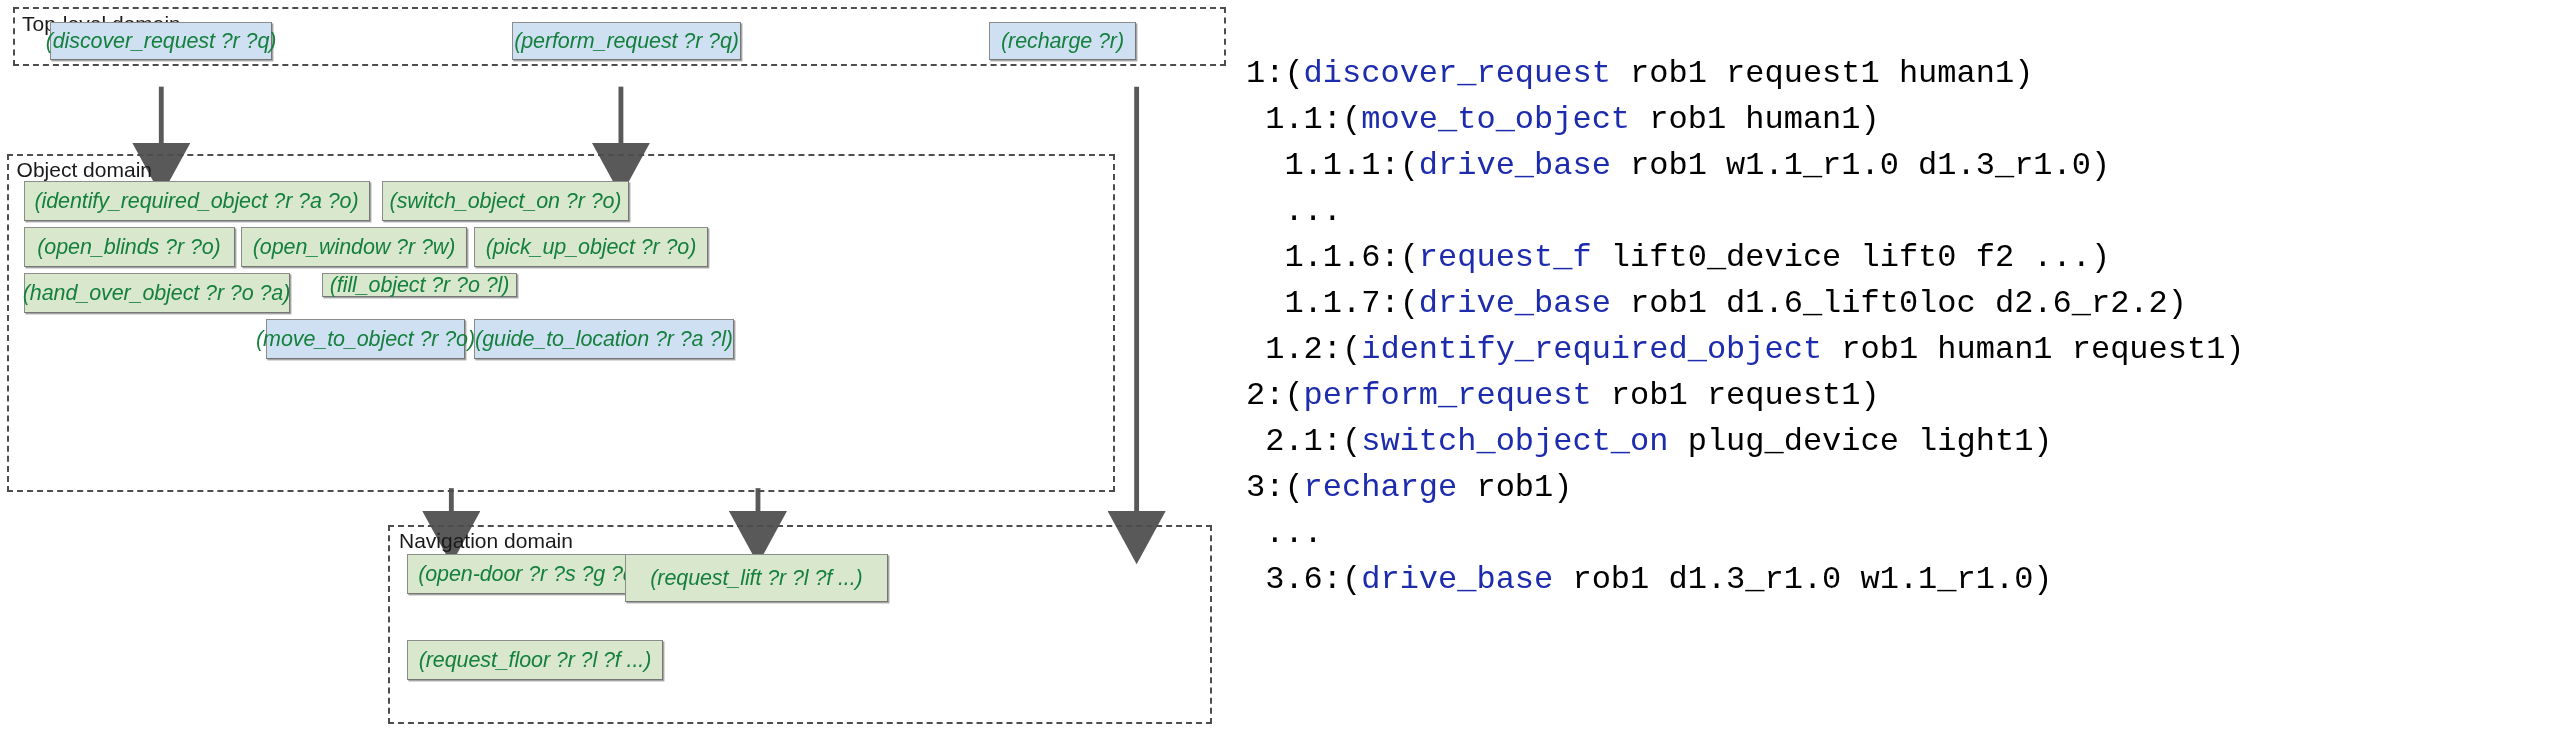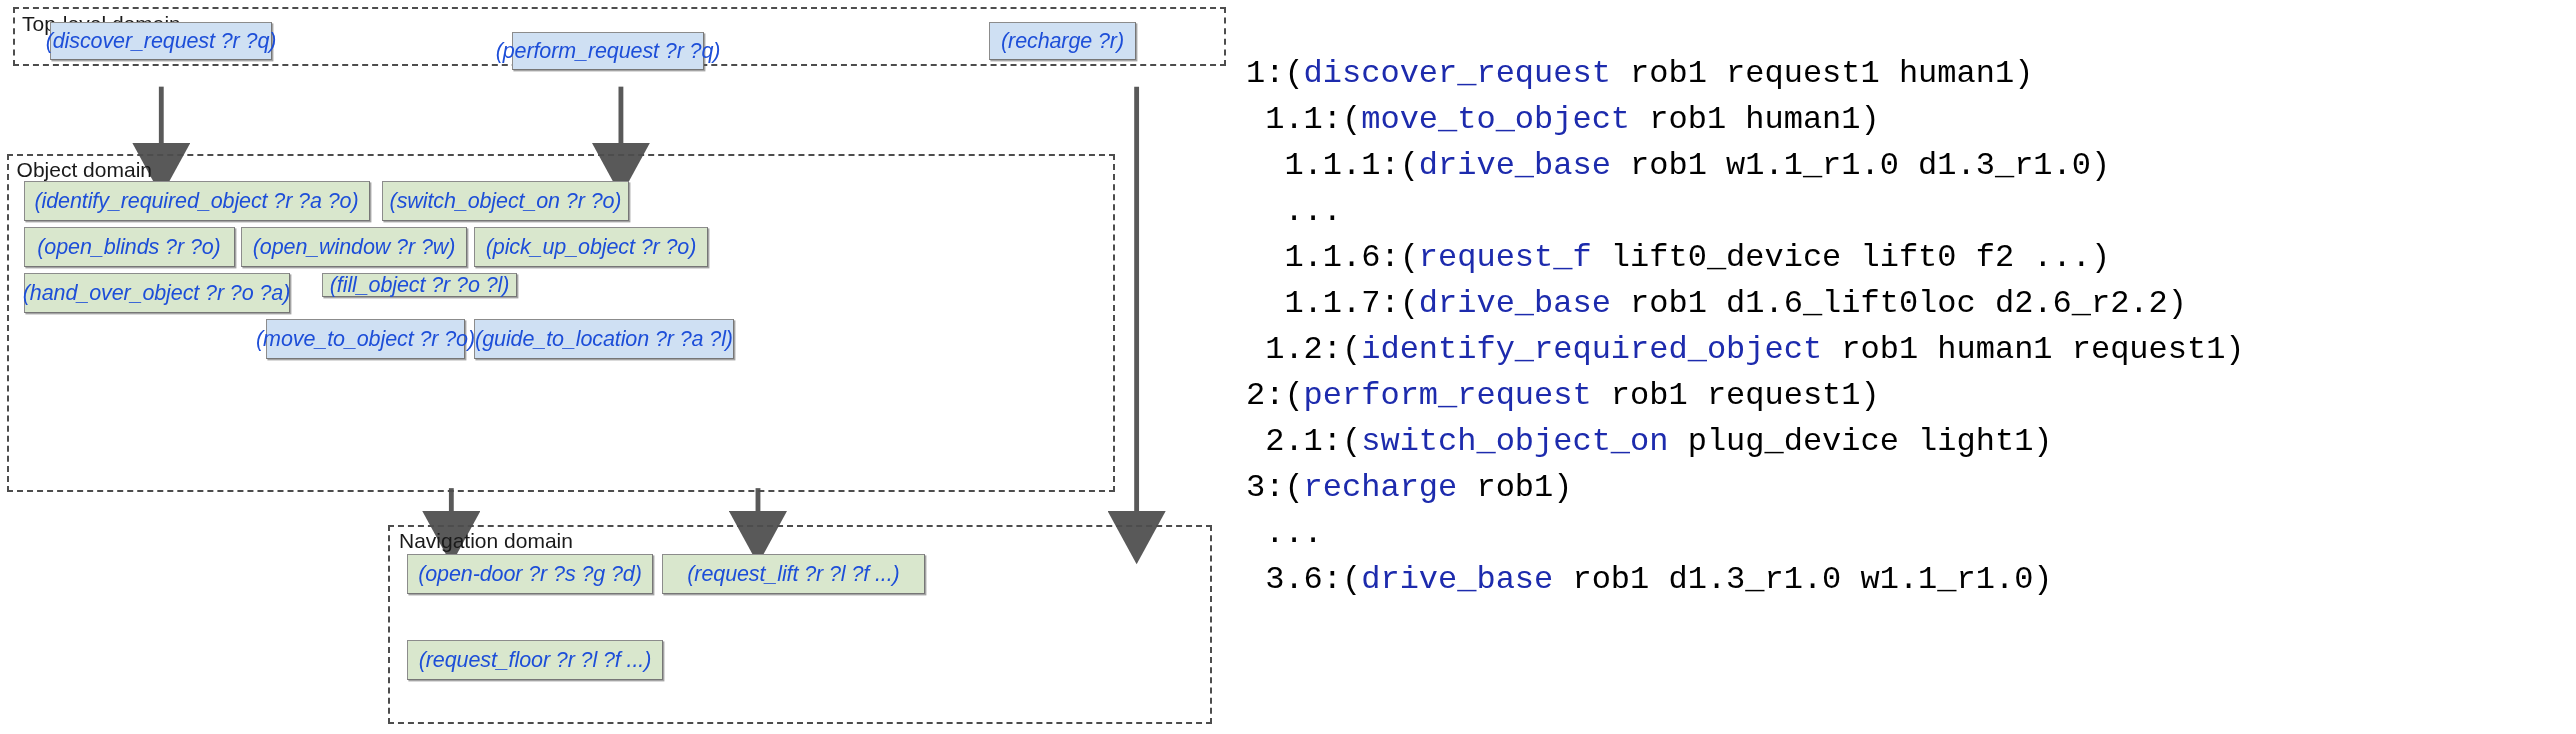--- a/index.html
+++ b/index.html
@@ -55,21 +55,21 @@
     border: 1.4px solid #8c8c8c;
     border-right-color: #767676;
     border-bottom-color: #767676;
     box-shadow: 1.4px 1.4px 0 0 rgba(90,90,90,0.55);
     display: flex;
     align-items: center;
     justify-content: center;
     font-family: "Liberation Sans", sans-serif;
     font-style: italic;
     font-size: 21.5px;
-    color: #1d4ed8;
+    color: #15803d;
     white-space: nowrap;
     letter-spacing: -0.1px;
   }
   .action-box.blue  { background: #cfe0f3; }
   .action-box.green { background: #d9e7cd; }
 
   .arrow-svg {
     position: absolute;
     left: 0;
     top: 0;
@@ -123,21 +123,21 @@
 
       <line x1="652" y1="705" x2="652" y2="745" stroke="#595959" stroke-width="7" marker-end="url(#ah)"></line>
 
       <line x1="1095" y1="705" x2="1095" y2="745" stroke="#595959" stroke-width="7" marker-end="url(#ah)"></line>
     </svg>
 
     <div class="domain-box" style="left:12.5px; top:7px; width:1213px; height:59px;"></div>
     <div class="domain-label" style="left:22px; top:12.5px;">Top-level domain</div>
 
     <div class="action-box blue" style="left:50px; top:22px; width:222px; height:38px;">(discover_request ?r ?q)</div>
-    <div class="action-box blue" style="left:512px; top:32px; width:192px; height:38px;">(perform_request ?r ?q)</div>
+    <div class="action-box blue" style="left:512px; top:22px; width:229px; height:38px;">(perform_request ?r ?q)</div>
     <div class="action-box blue" style="left:989px; top:22px; width:147px; height:38px;">(recharge ?r)</div>
 
     <div class="domain-box" style="left:7px; top:154px; width:1108px; height:338px;"></div>
     <div class="domain-label" style="left:16.6px; top:159px;">Object domain</div>
 
     <div class="action-box green" style="left:23.5px; top:181px; width:346px; height:40px;">(identify_required_object ?r ?a ?o)</div>
     <div class="action-box green" style="left:382px; top:181px; width:247px; height:40px;">(switch_object_on ?r ?o)</div>
 
     <div class="action-box green" style="left:23.5px; top:227px; width:211px; height:40px;">(open_blinds ?r ?o)</div>
     <div class="action-box green" style="left:241px; top:227px; width:226px; height:40px;">(open_window ?r ?w)</div>
@@ -146,20 +146,20 @@
     <div class="action-box green" style="left:23.5px; top:273px; width:266px; height:40px;">(hand_over_object ?r ?o ?a)</div>
     <div class="action-box green" style="left:298px; top:273px; width:195px; height:24px;margin-left:24px;">(fill_object ?r ?o ?l)</div>
 
     <div class="action-box blue" style="left:266px; top:319px; width:199px; height:40px;">(move_to_object ?r ?o)</div>
     <div class="action-box blue" style="left:474px; top:319px; width:260px; height:40px;">(guide_to_location ?r ?a ?l)</div>
 
     <div class="domain-box" style="left:388px; top:525px; width:824px; height:199px;"></div>
     <div class="domain-label" style="left:399px; top:530px;">Navigation domain</div>
 
     <div class="action-box green" style="left:407px; top:554px; width:246px; height:40px;">(open-door ?r ?s ?g ?d)</div>
-    <div class="action-box green" style="left:662px; top:554px; width:263px; height:40px;">(request_lift ?r ?l ?f ...)</div>
+    <div class="action-box green" style="left:625px; top:554px; width:263px; height:48px;">(request_lift ?r ?l ?f ...)</div>
     <div class="action-box green" style="left:407px; top:600px; width:256px; height:40px;margin-top:40px;">(request_floor ?r ?l ?f ...)</div>
   </div>
 
   <div id="plan"><div class="pline" id="line-1"><span></span><span>1:</span><span>(</span><span class="act" style="color: rgb(29, 43, 173);">discover_request</span><span> rob1 request1 human1)</span></div><div class="pline" id="line-1-1"><span> </span><span>1.1:</span><span>(</span><span class="act" style="color: rgb(29, 43, 173);">move_to_object</span><span> rob1 human1)</span></div><div class="pline" id="line-1-1-1"><span>  </span><span>1.1.1:</span><span>(</span><span class="act" style="color: rgb(29, 43, 173);">drive_base</span><span> rob1 w1.1_r1.0 d1.3_r1.0)</span></div><div class="pline" id="line-ellipsis-1"><span>  </span><span>...</span></div><div class="pline" id="line-1-1-6"><span>  </span><span>1.1.6:</span><span>(</span><span class="act" style="color: rgb(29, 43, 173);">request_f</span><span> lift0_device lift0 f2 ...)</span></div><div class="pline" id="line-1-1-7"><span>  </span><span>1.1.7:</span><span>(</span><span class="act" style="color: rgb(29, 43, 173);">drive_base</span><span> rob1 d1.6_lift0loc d2.6_r2.2)</span></div><div class="pline" id="line-1-2"><span> </span><span>1.2:</span><span>(</span><span class="act" style="color: rgb(29, 43, 173);">identify_required_object</span><span> rob1 human1 request1)</span></div><div class="pline" id="line-2"><span></span><span>2:</span><span>(</span><span class="act" style="color: rgb(29, 43, 173);">perform_request</span><span> rob1 request1)</span></div><div class="pline" id="line-2-1"><span> </span><span>2.1:</span><span>(</span><span class="act" style="color: rgb(29, 43, 173);">switch_object_on</span><span> plug_device light1)</span></div><div class="pline" id="line-3"><span></span><span>3:</span><span>(</span><span class="act" style="color: rgb(29, 43, 173);">recharge</span><span> rob1)</span></div><div class="pline" id="line-ellipsis-2"><span> </span><span>...</span></div><div class="pline" id="line-3-6"><span> </span><span>3.6:</span><span>(</span><span class="act" style="color: rgb(29, 43, 173);">drive_base</span><span> rob1 d1.3_r1.0 w1.1_r1.0)</span></div></div>
 
 </div>
 
 
 </body></html>

